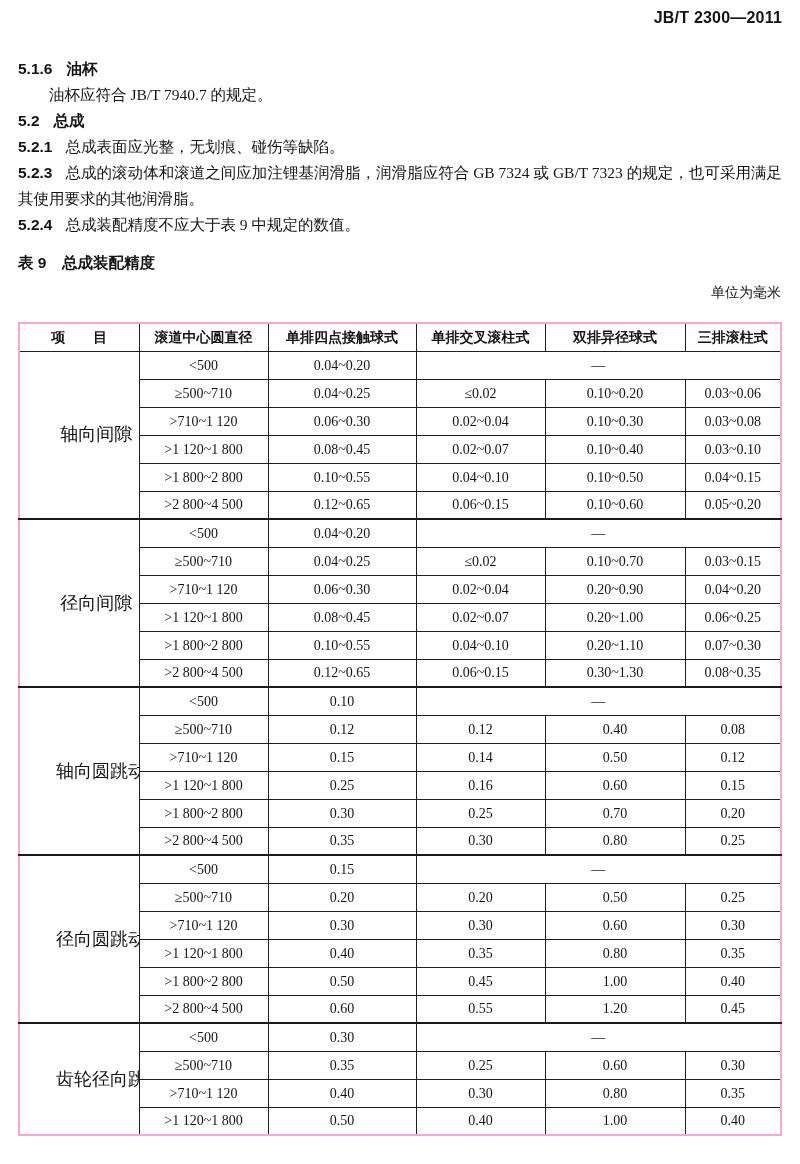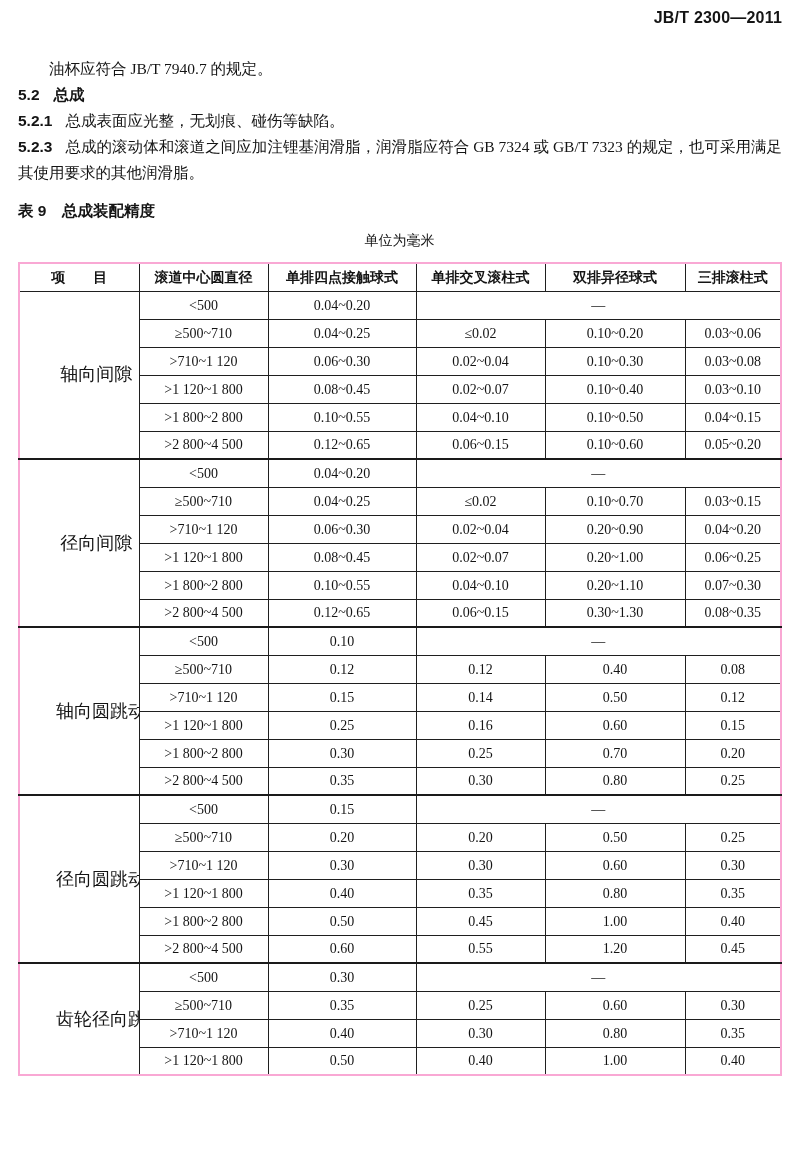--- a/index.html
+++ b/index.html
@@ -43,22 +43,22 @@
   .clauses p.heading .num { margin-right: 14px; }
   .table-title {
     margin-top: 12px;
     font-family: "Liberation Sans", "DejaVu Sans", sans-serif;
     font-weight: bold;
     font-size: 15.5px;
     line-height: 26px;
   }
   .unit-note {
     margin-top: 8px;
-    margin-bottom: 12px;
-    text-align: center;
+    margin-bottom: 20px;
+    text-align: right;
     font-size: 14px;
     line-height: 18px;
     padding-right: 1px;
   }
   table.precision {
     border-collapse: collapse;
     table-layout: fixed;
     width: 762px;
     margin: 0 auto;
     border: 2px solid #f9a8d4;
@@ -87,24 +87,26 @@
   table.precision tr.group-start td { border-top: 2px solid #1a1a1a; }
   table.precision td.item-cell { font-size: 18px; padding-left: 36px; }
 </style>
 </head>
 <body>
 
 <div class="page">
   <div class="doc-header">JB/T 2300—2011</div>
 
   <div class="clauses" id="sections">
+      <p class="heading"><span class="num">5.1.6</span><span class="txt">油杯</span></p>
       <p class="para indent"><span class="txt">油杯应符合 JB/T 7940.7 的规定。</span></p>
       <p class="heading"><span class="num">5.2</span><span class="txt">总成</span></p>
       <p class="clause"><span class="num">5.2.1</span><span class="txt">总成表面应光整，无划痕、碰伤等缺陷。</span></p>
       <p class="clause"><span class="num">5.2.3</span><span class="txt">总成的滚动体和滚道之间应加注锂基润滑脂，润滑脂应符合 GB 7324 或 GB/T 7323 的规定，也可采用满足其使用要求的其他润滑脂。</span></p>
+      <p class="clause"><span class="num">5.2.4</span><span class="txt">总成装配精度不应大于表 9 中规定的数值。</span></p>
     </div>
 
   <div class="table-title">表 9　总成装配精度</div>
   <div class="unit-note">单位为毫米</div>
 
   <table class="precision">
     <colgroup>
       <col class="c0">
         <col class="c1">
         <col class="c2">

